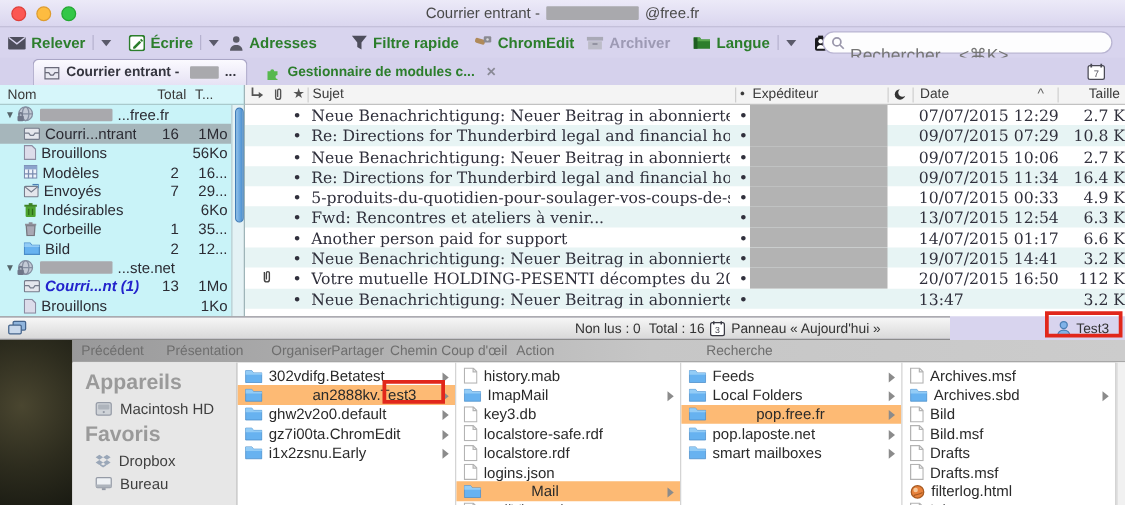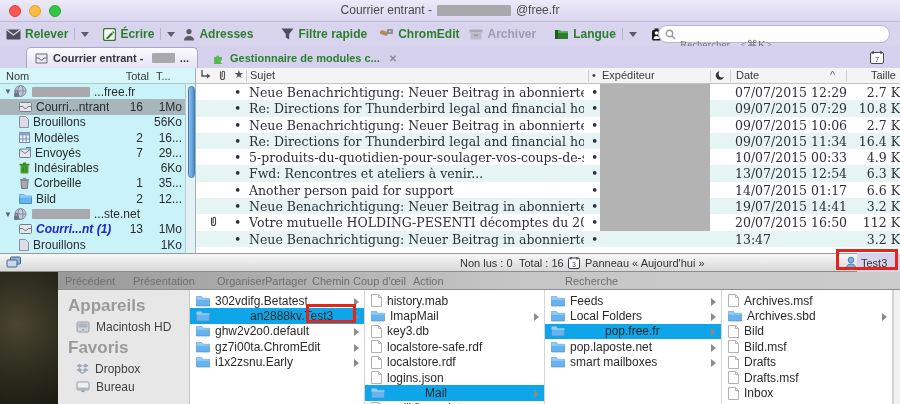--- a/index.html
+++ b/index.html
@@ -25,22 +25,22 @@
     color:#2c7e2c; white-space:nowrap; cursor:default; }
   .tb-btn.disabled { color:#9d9ab4; }
   .tb-sep { width:1px; height:12px; background:#b6b2d0; margin:0 2px; }
   .caret { width:0; height:0; border-left:4px solid transparent; border-right:4px solid transparent;
     border-top:5px solid #5a5a6a; }
   .icon { display:inline-flex; align-items:center; justify-content:center; }
   .icon svg { display:block; }
   .search-field { position:absolute; right:10px; top:3px; width:232px; height:18px;
     border:1px solid #b9b5d2; border-radius:9px; background:#fdfdfe; display:flex; align-items:center;
     padding:0 6px; gap:4px; }
-  .search-field input { border:none; outline:none; background:transparent; font-size:11px;
-    color:#8d8aa5; width:190px; font-family:Liberation Serif, serif;margin-top:20px; }
+  .search-field input { border:none; outline:none; background:transparent; font-size:14px;
+    color:#8d8aa5; width:190px; font-family:Liberation Sans, sans-serif;margin-top:20px; }
 
   .tabstrip { position:absolute; left:0; top:46px; width:900px; height:22px; background:#d5d1ec; }
   .tab-active { position:absolute; left:26px; top:1px; width:172px; height:21px;
     background:linear-gradient(#fbfaff,#e6e2f4); border:1px solid #aaa6c6; border-bottom:none;
     border-radius:5px 5px 0 0; display:flex; align-items:center; gap:5px; padding:0 8px;
     font-size:11px; font-weight:bold; color:#35353f; }
   .tab-inactive { position:absolute; left:206px; top:2px; height:20px; display:flex;
     align-items:center; gap:5px; padding:0 6px; font-size:11px; font-weight:bold; color:#2c7e2c; }
   .tab-close { color:#8a8a96; font-weight:bold; font-size:10px; margin-left:4px; }
   .cal-tab-btn { position:absolute; right:12px; top:2px; width:22px; height:18px;
@@ -82,21 +82,21 @@
   .m-row { position:relative; height:16.3px; }
   .m-row.alt { background:#e7f4f4; }
   .m-dot { position:absolute; left:38px; top:1px; }
   .m-subj { position:absolute; left:53px; top:1px; width:335px; white-space:nowrap; overflow:hidden; }
   .m-read { position:absolute; left:395px; top:1px; }
   .m-sender-block { position:absolute; left:404px; top:0; width:110px; height:16.3px; background:#b3b3b3; }
   .m-date { position:absolute; left:539px; top:1px; white-space:nowrap; }
   .m-size { position:absolute; right:0px; top:1px; width:62px; text-align:right; white-space:nowrap; }
   .m-attach { position:absolute; left:13px; top:1px; }
 
-  .statusbar { position:absolute; left:0; top:253px; width:857px; height:19px;
+  .statusbar { position:absolute; left:0; top:253px; width:760px; height:19px;
     background:linear-gradient(#f7f7f7,#d8d8d8); border-top:1px solid #9a9a9a;
     border-bottom:1px solid #8c8c8c; font-size:11px; color:#333; }
   .sb-item { position:absolute; top:3px; white-space:nowrap; display:flex; align-items:center; gap:4px; }
 
   
   .finder-area { position:absolute; left:0; top:272px; width:900px; height:132px; background:#1c1d16; }
   .wallpaper { position:absolute; left:0; top:0; width:58px; height:132px;
     background:radial-gradient(circle at 30% 40%, #4a4630 0%, #2d2c1e 55%, #191a12 100%); }
   .finder-win { position:absolute; left:58px; top:0; width:842px; height:132px; background:#fff; }
   .finder-toolbar { position:absolute; left:0; top:0; width:842px; height:18px;
@@ -106,21 +106,21 @@
   .finder-body { position:absolute; left:0; top:18px; width:842px; height:114px; background:#fff;
     font-size:12px; color:#2a2a2a; }
   .f-sidebar { position:absolute; left:0; top:0; width:132px; height:114px; background:#e7e7e7;
     border-right:1px solid #c6c6c6; padding-top:4px; }
   .sb-section { font-size:17px; font-weight:bold; color:#9a9a9a; padding:2px 0 2px 10px; }
   .sb-row { display:flex; align-items:center; gap:6px; padding:2px 0 2px 18px; color:#3f3f3f; }
   .fcol { position:absolute; top:0; height:114px; border-right:1px solid #d4d4d4; padding-top:3px;
     overflow:hidden; }
   .fc-row { position:relative; height:15.4px; display:flex; align-items:center; gap:5px;
     padding-left:6px; white-space:nowrap; }
-  .fc-row.sel { background:#0ea5e9;gap:40px; }
+  .fc-row.sel { background:#fdba74;gap:40px; }
   .fc-arrow { position:absolute; right:5px; top:4.5px; width:0; height:0;
     border-top:4px solid transparent; border-bottom:4px solid transparent; border-left:5px solid #8b8b8b; }
   .f-vscroll { position:absolute; left:835px; top:0; width:7px; height:114px; background:#f1f1f1;
     border-left:1px solid #d4d4d4; }
 
   
   .anno { position:absolute; border:3px solid #e1271b; z-index:50; }
   .anno-1 { left:836px; top:249px; width:62px; height:21px; }
   .anno-2 { left:306px; top:304px; width:50px; height:19px; }
 </style>
@@ -857,20 +857,30 @@
                 <span class="icon">
                   <svg width="11" height="13" viewBox="0 0 11 13">
                     <path d="M0.5 0.5h7l3 3v9h-10z" fill="#fff" stroke="#b3b3b3"></path>
                     <path d="M7.5 0.5v3h3" fill="none" stroke="#b3b3b3"></path>
                   </svg>
                 </span>
                 <span>Drafts.msf</span>
               </div>
               <div class="fc-row">
                 <span class="icon">
+                  <svg width="12" height="13" viewBox="0 0 12 13">
+                    <circle cx="6" cy="6.5" r="5" fill="#e8823c" stroke="#a85a20"></circle>
+                    <circle cx="4.5" cy="5" r="1.8" fill="#f6c89a"></circle>
+                    <path d="M3 9.5c2-1 5-1 7-2.5" stroke="#a85a20" fill="none"></path>
+                  </svg>
+                </span>
+                <span>filterlog.html</span>
+              </div>
+              <div class="fc-row">
+                <span class="icon">
                   <svg width="11" height="13" viewBox="0 0 11 13">
                     <path d="M0.5 0.5h7l3 3v9h-10z" fill="#fff" stroke="#b3b3b3"></path>
                     <path d="M7.5 0.5v3h3" fill="none" stroke="#b3b3b3"></path>
                   </svg>
                 </span>
                 <span>Inbox</span>
               </div>
             </div>
           </div>
         <div class="f-vscroll"></div>

